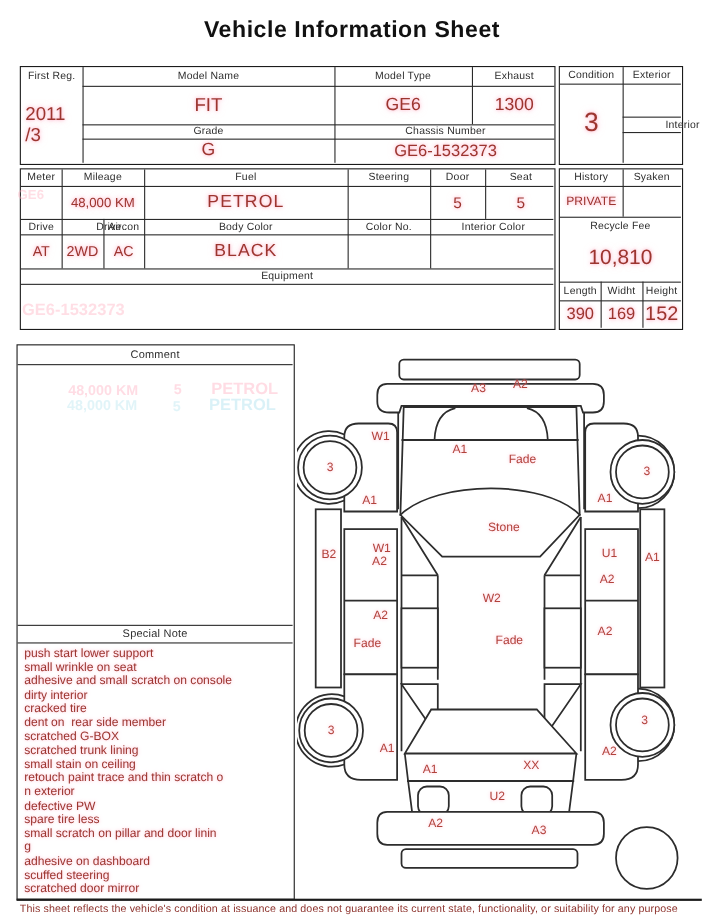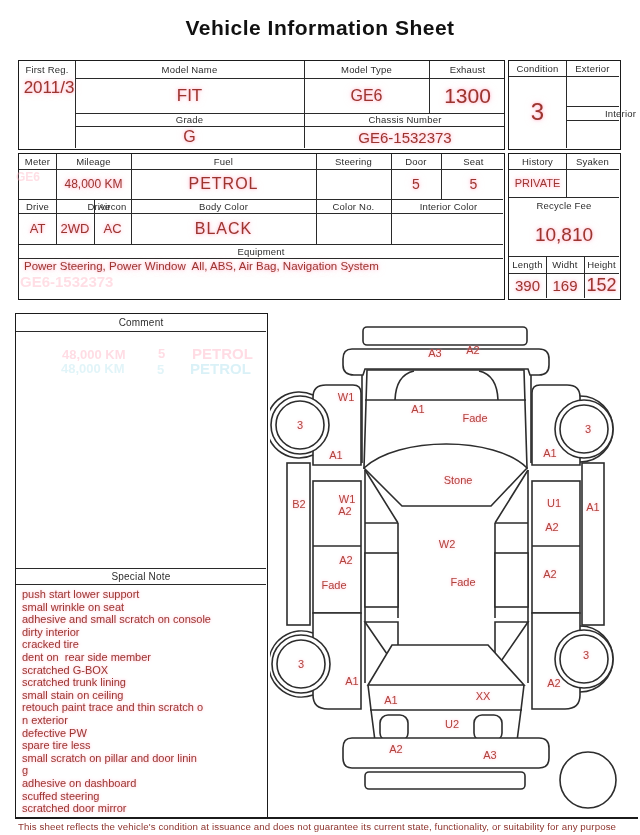--- a/index.html
+++ b/index.html
@@ -61,32 +61,32 @@
 
   <div class="box" style="left:18px;top:60px;width:487px;height:90px;">
     <div class="vl" style="left:56px;top:0;height:87px;"></div>
     <div class="hl" style="left:56px;top:17px;width:429px;"></div>
     <div class="hl" style="left:56px;top:52px;width:429px;"></div>
     <div class="hl" style="left:56px;top:65px;width:429px;"></div>
     <div class="vl" style="left:285px;top:0;height:87px;"></div>
     <div class="vl" style="left:410px;top:0;height:52px;"></div>
 
     <div class="hdr" style="left:0;top:0;width:56px;height:17px;">First Reg.</div>
-    <div class="val red" style="left:4px;top:17px;width:52px;height:70px;font-size:17px;flex-direction:row;align-items:flex-start;justify-content:center;line-height:19px;">
+    <div class="val red" style="left:4px;top:17px;width:52px;height:70px;font-size:17px;flex-direction:column;align-items:flex-start;justify-content:center;line-height:19px;">
       <span>2011</span><span>/3</span>
     </div>
 
     <div class="hdr" style="left:56px;top:0;width:229px;height:17px;">Model Name</div>
     <div class="val red" style="left:56px;top:17px;width:229px;height:35px;font-size:17px;">FIT</div>
 
     <div class="hdr" style="left:285px;top:0;width:125px;height:17px;">Model Type</div>
     <div class="val red" style="left:285px;top:17px;width:125px;height:35px;font-size:16px;">GE6</div>
 
     <div class="hdr" style="left:410px;top:0;width:77px;height:17px;">Exhaust</div>
-    <div class="val red" style="left:410px;top:17px;width:77px;height:35px;font-size:21px;">1300</div>
+    <div class="val red" style="left:410px;top:17px;width:77px;height:35px;font-size:16px;">1300</div>
 
     <div class="hdr" style="left:56px;top:52px;width:229px;height:13px;">Grade</div>
     <div class="val red" style="left:56px;top:65px;width:229px;height:22px;font-size:16px;">G</div>
 
     <div class="hdr" style="left:285px;top:52px;width:202px;height:13px;">Chassis Number</div>
     <div class="val red" style="left:285px;top:65px;width:202px;height:22px;font-size:15px;">GE6-1532373</div>
   </div>
 
   <div class="box" style="left:508px;top:60px;width:113px;height:90px;">
     <div class="vl" style="left:57px;top:0;height:87px;"></div>
@@ -134,21 +134,20 @@
     <div class="hdr" style="left:75px;top:45px;width:37px;height:14px;">Aircon</div>
     <div class="val red" style="left:75px;top:59px;width:37px;height:31px;font-size:13px;">AC</div>
     <div class="hdr" style="left:112px;top:45px;width:185px;height:14px;">Body Color</div>
     <div class="val red" style="left:112px;top:59px;width:185px;height:31px;font-size:16px;letter-spacing:1px;">BLACK</div>
     <div class="hdr" style="left:297px;top:45px;width:75px;height:14px;">Color No.</div>
     <div class="val red" style="left:297px;top:59px;width:75px;height:31px;"></div>
     <div class="hdr" style="left:372px;top:45px;width:115px;height:14px;">Interior Color</div>
     <div class="val red" style="left:372px;top:59px;width:115px;height:31px;"></div>
 
     <div class="hdr" style="left:0;top:90px;width:484px;height:14px;">Equipment</div>
-    <div class="equip red">Power Steering, Power Window  All, ABS, Air Bag, Navigation System</div>
   </div>
 
   <div class="box" style="left:508px;top:153px;width:113px;height:147px;text-align:right;">
     <div class="hl" style="left:0;top:15px;width:110px;"></div>
     <div class="vl" style="left:57px;top:0;height:43px;"></div>
     <div class="hl" style="left:0;top:43px;width:110px;"></div>
     <div class="hl" style="left:0;top:102px;width:110px;"></div>
     <div class="hl" style="left:0;top:119px;width:110px;"></div>
     <div class="vl" style="left:37px;top:102px;height:42px;"></div>
     <div class="vl" style="left:75px;top:102px;height:42px;"></div>

